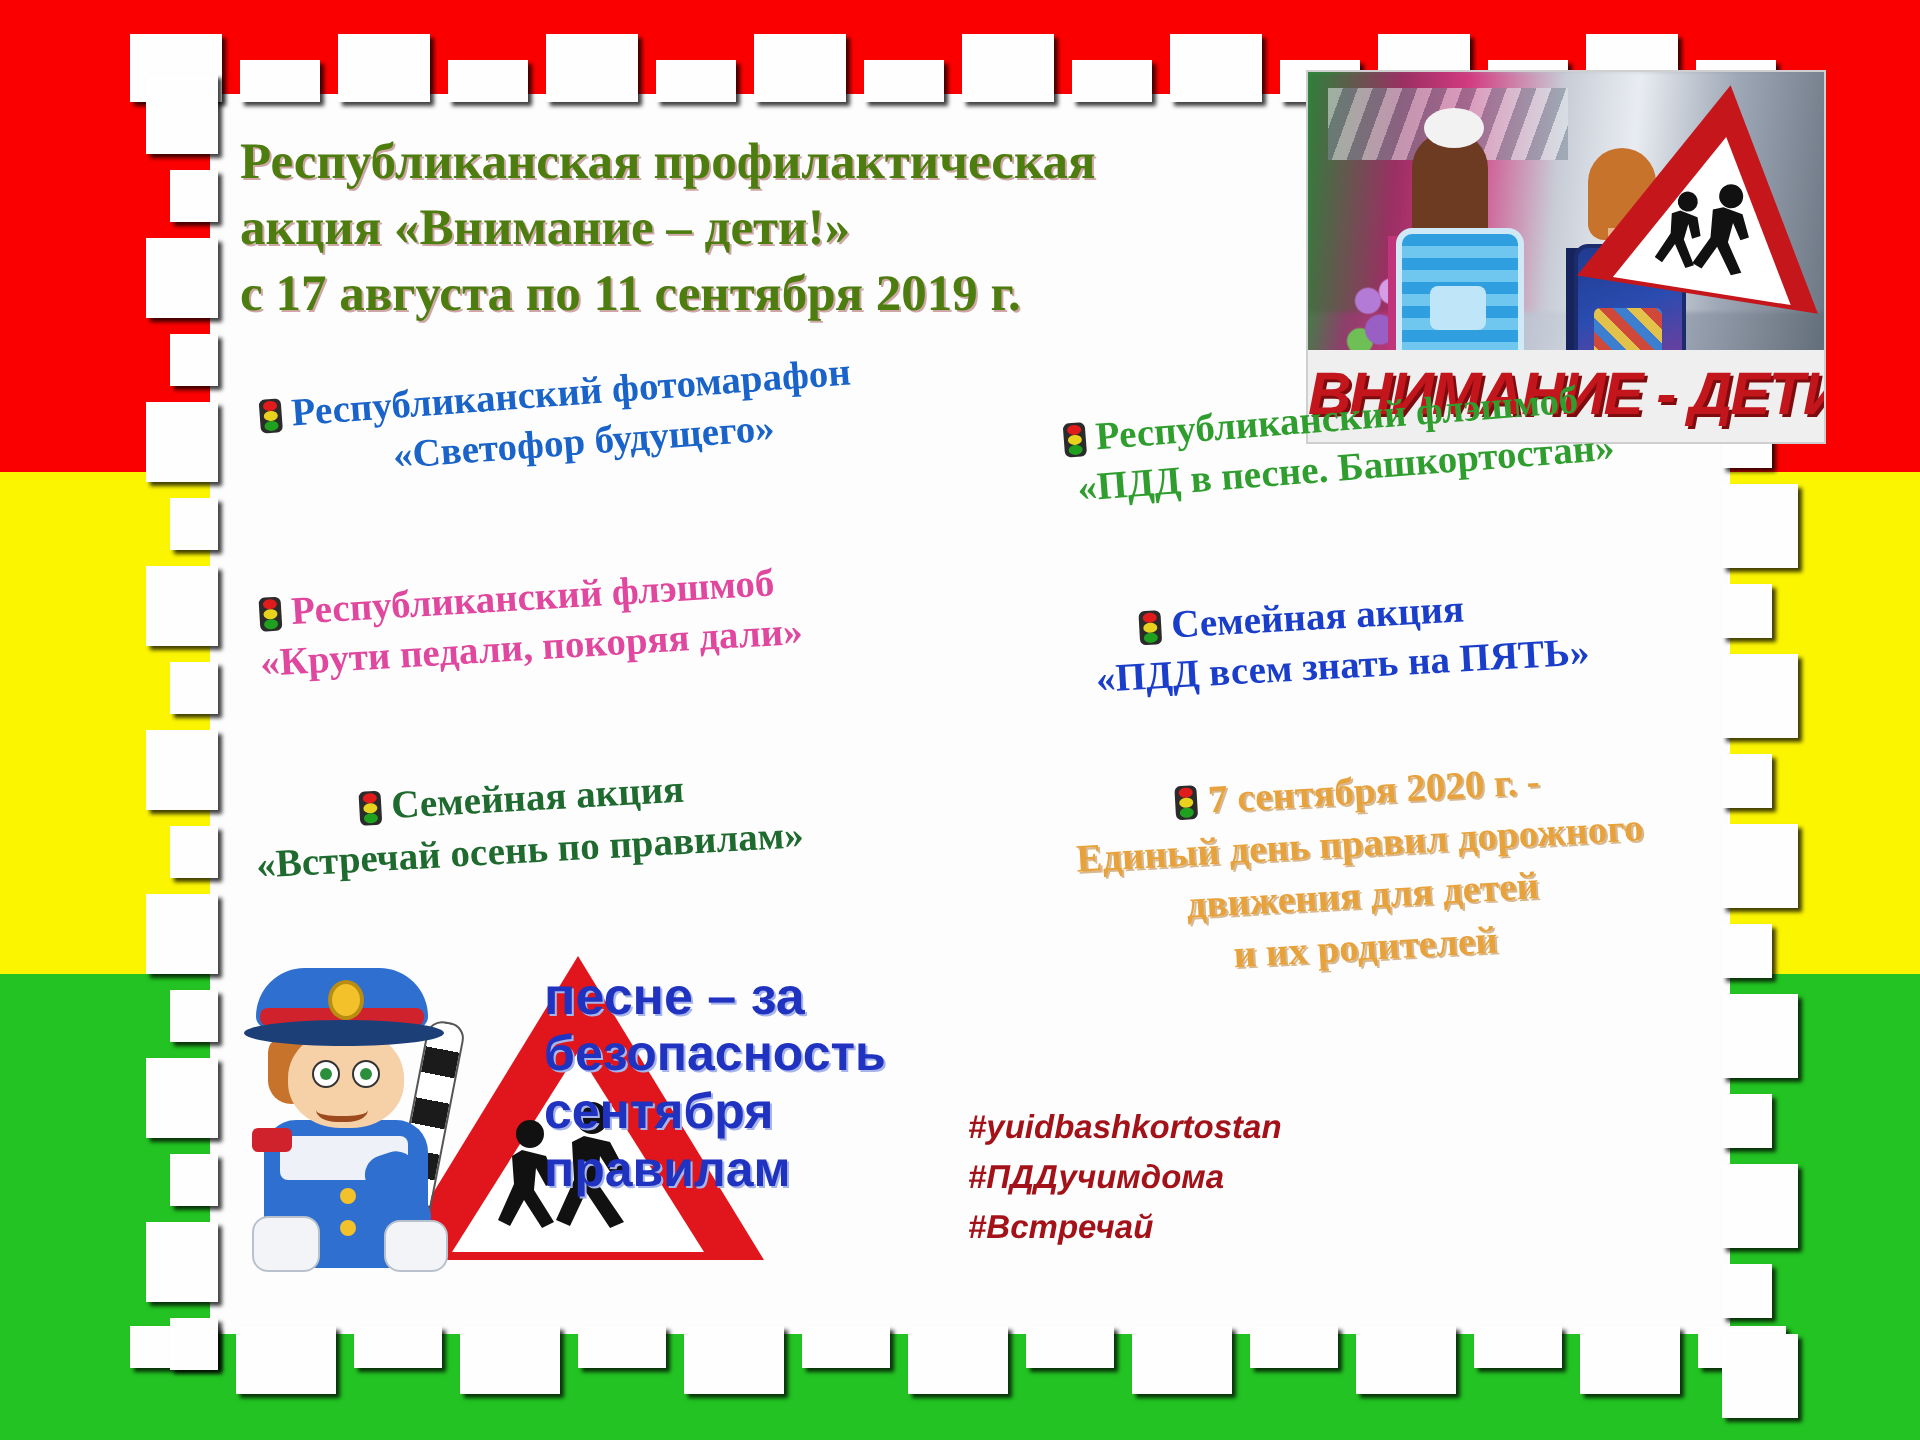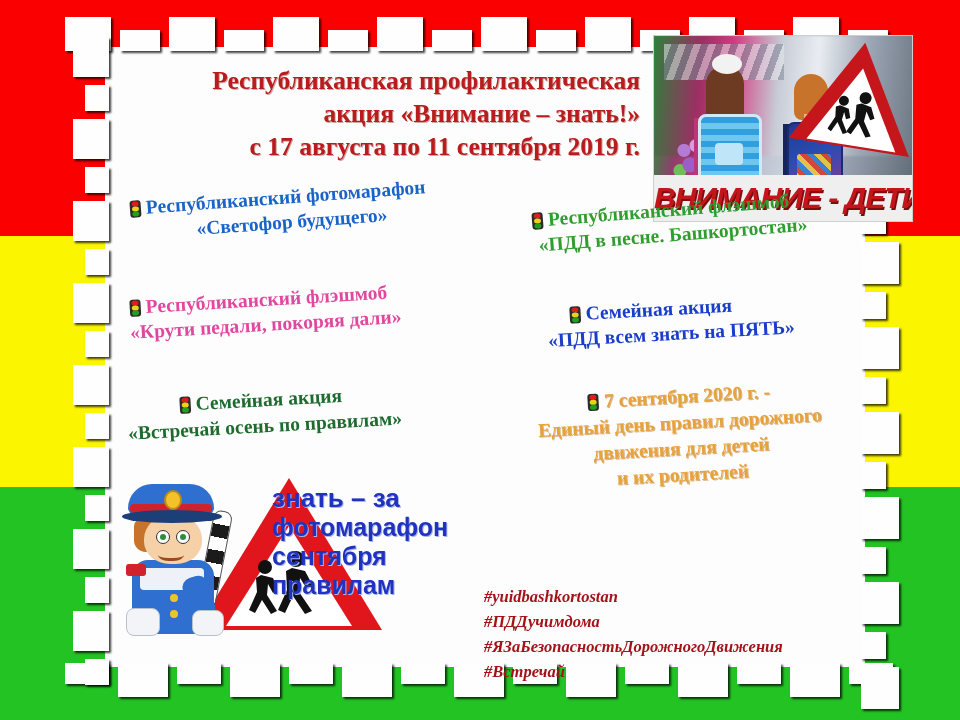--- a/index.html
+++ b/index.html
@@ -22,21 +22,21 @@
     background:#fdfdfd;
   }
 
   
   .tab{position:absolute;background:#fefefe;box-shadow:2px 2px 2px rgba(0,0,0,.75);}
   .tabs-layer{position:absolute;left:0;top:0;width:960px;height:720px;pointer-events:none;}
 
   
   #headline{
     position:absolute;left:120px;top:64px;width:520px;
-    text-align:right;color:#b91c1c;
+    text-align:left;color:#4d7c0f;
     font-weight:bold;font-size:25.5px;line-height:33px;
     text-shadow:1px 1px 0 rgba(120,0,0,.35);
   }
   #headline .ln{display:block;white-space:nowrap;}
 
   
   #photo{
     position:absolute;left:653px;top:35px;width:258px;height:185px;
     overflow:hidden;border:1px solid #cfcfcf;
     background:linear-gradient(100deg,#2f8f3c 0%,#2f8f3c 5%,#8d3f6b 14%,#c0347a 24%,#b0b6c8 38%,#cfd5dd 55%,#9aa4b3 72%,#7d8794 86%,#5d6875 100%);
@@ -149,22 +149,22 @@
   #logo .btn1,#logo .btn2{position:absolute;width:8px;height:8px;background:#f3c12a;border-radius:50%;}
   #logo .btn1{left:50px;top:110px;} #logo .btn2{left:50px;top:126px;}
   #logo .glove{position:absolute;left:6px;top:124px;width:32px;height:26px;background:#f2f4f7;border-radius:8px;border:1.5px solid #b9c1cc;}
   #logo .arm{position:absolute;left:66px;top:92px;width:26px;height:44px;background:#2f6fd0;border-radius:10px;transform:rotate(-18deg);}
   #logo .glove2{position:absolute;left:72px;top:126px;width:30px;height:24px;background:#f2f4f7;border-radius:8px;border:1.5px solid #b9c1cc;}
   #logo .baton{position:absolute;left:84px;top:26px;width:17px;height:108px;border-radius:8px;transform:rotate(11deg);
     background:repeating-linear-gradient(180deg,#ffffff 0 13px,#1b1b1b 13px 26px);border:1.5px solid #555;}
 
   
   #tags{position:absolute;left:484px;top:552px;color:#a21218;
-    font-family:Liberation Serif, serif;font-weight:bold;font-style:italic;
-    font-size:16.5px;line-height:25px;margin-top:32px;}
+    font-family:Liberation Sans, sans-serif;font-weight:bold;font-style:italic;
+    font-size:16.5px;line-height:25px;}
   #tags .l{display:block;white-space:nowrap;}
 </style>
 </head>
 <body>
 
 <div id="poster">
 
   <div class="band red"></div>
   <div class="band yellow"></div>
   <div class="band green"></div>
@@ -232,21 +232,21 @@
       <div class="tab" style="left: 861px; top: 462px; width: 25px; height: 27px;"></div>
       <div class="tab" style="left: 861px; top: 497px; width: 38px; height: 42px;"></div>
       <div class="tab" style="left: 861px; top: 547px; width: 25px; height: 27px;"></div>
       <div class="tab" style="left: 861px; top: 582px; width: 38px; height: 42px;"></div>
       <div class="tab" style="left: 861px; top: 632px; width: 25px; height: 27px;"></div>
       <div class="tab" style="left: 861px; top: 667px; width: 38px; height: 42px;"></div>
     </div>
 
   <div id="headline">
     <span class="ln">Республиканская профилактическая</span>
-    <span class="ln">акция «Внимание – знать!»</span>
+    <span class="ln">акция «Внимание – дети!»</span>
     <span class="ln">с 17 августа по 11 сентября 2019 г.</span>
   </div>
 
   <div id="photo">
     <div class="blurcar"></div>
     <div class="crosswalk"></div>
     <div class="flowers"></div>
     <div class="girl-strapL"></div>
     <div class="girl-strapR"></div>
     <div class="girl-hair"></div>
@@ -328,27 +328,26 @@
       <div class="face"></div>
       <div class="eyeL"></div>
       <div class="eyeR"></div>
       <div class="smile"></div>
       <div class="cap"></div>
       <div class="cap-band"></div>
       <div class="cap-badge"></div>
       <div class="cap-brim"></div>
     </div>
     <div class="text">
-      <span class="l">знать – за</span>
-      <span class="l">фотомарафон</span>
+      <span class="l">песне – за</span>
+      <span class="l">безопасность</span>
       <span class="l">сентября</span>
       <span class="l">правилам</span>
     </div>
   </div>
 
   <div id="tags">
     <span class="l">#yuidbashkortostan</span>
     <span class="l">#ПДДучимдома</span>
-    <span class="l">#ЯЗаБезопасностьДорожногоДвижения</span>
     <span class="l">#Встречай</span>
   </div>
 
 </div>
 
 </body></html>

